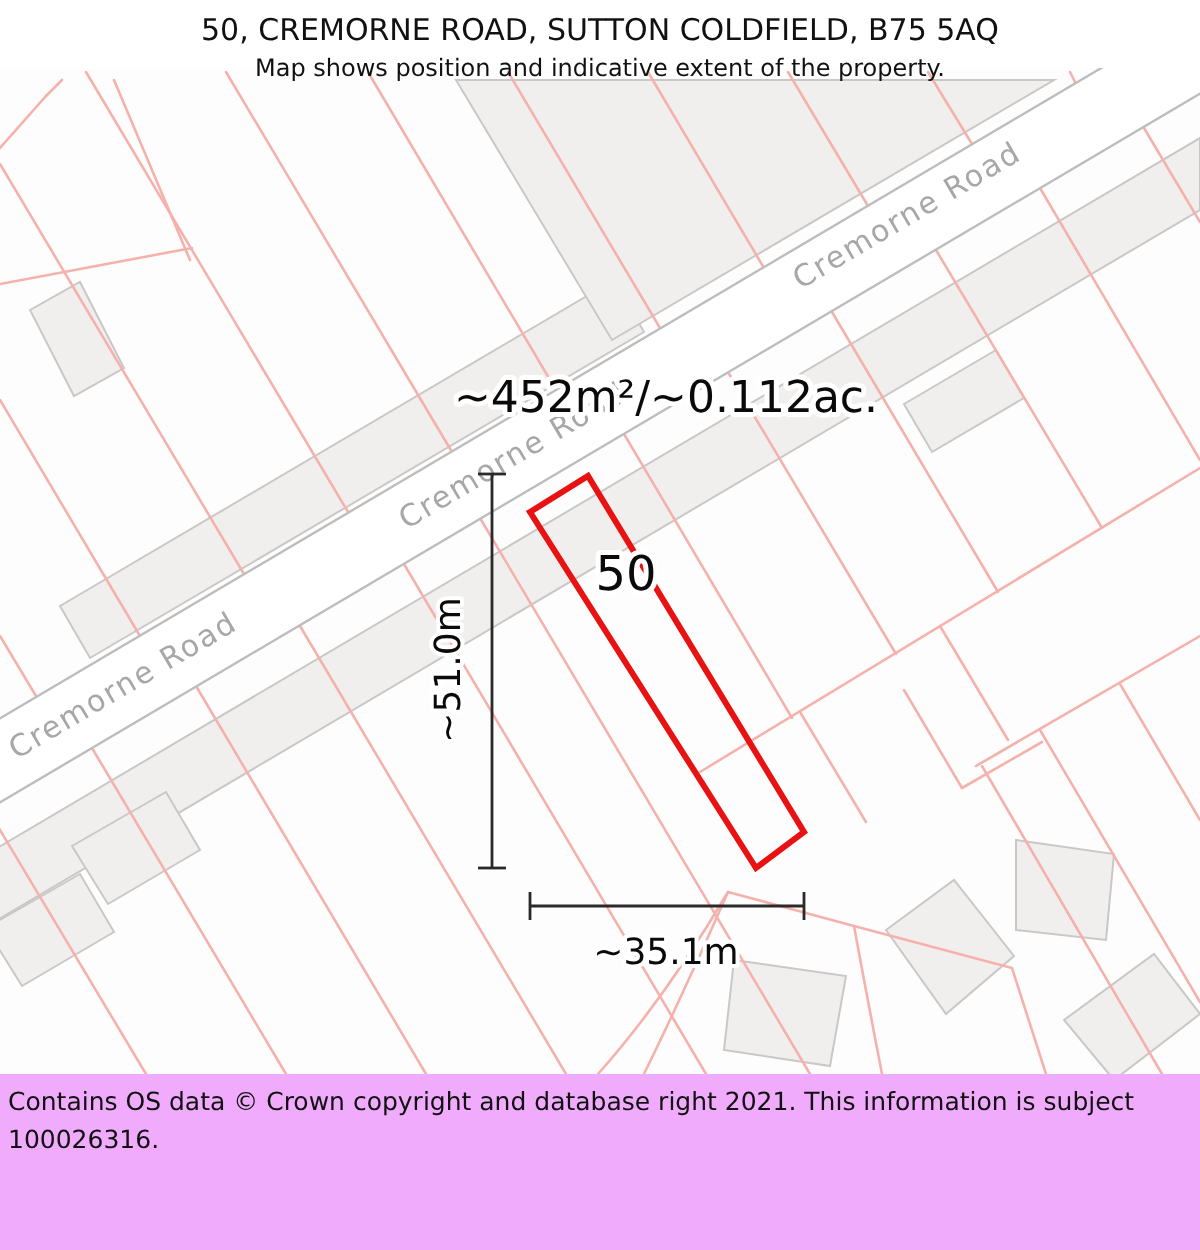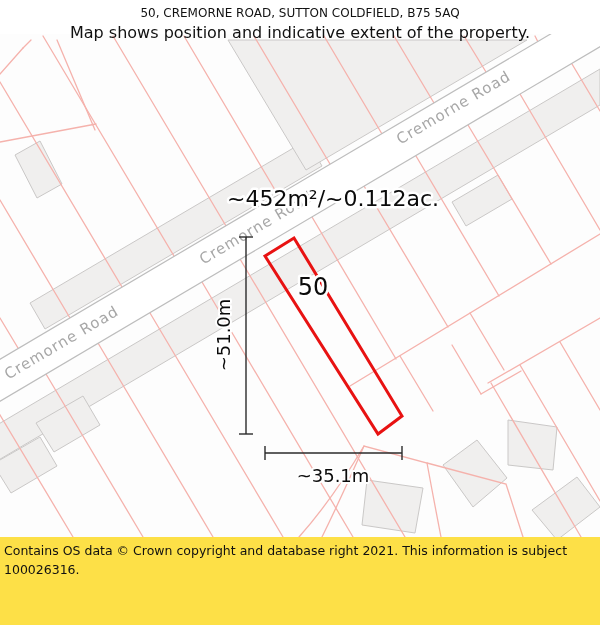--- a/index.html
+++ b/index.html
@@ -1,23 +1,23 @@
 <!DOCTYPE html>
 <html><head>
 <meta charset="utf-8">
 <style>
   html,body{margin:0;padding:0;background:#fff;}
   .page{position:relative;width:600px;height:625px;overflow:hidden;
         font-family:"DejaVu Sans","Liberation Sans",sans-serif;background:#fdfdfd;}
   .map-svg{position:absolute;left:0;top:0;}
   .header{position:absolute;left:0;top:0;width:600px;height:34px;background:#ffffff;
           text-align:center;color:#111;}
-  .header .l1{font-size:12px;padding-top:6px;white-space:nowrap;}
-  .header .l2{font-size:16px;padding-top:3px;white-space:nowrap;}
-  .footer{position:absolute;left:0;top:537px;width:600px;height:88px;background:#fde047;
+  .header .l1{font-size:15px;padding-top:6px;white-space:nowrap;}
+  .header .l2{font-size:12px;padding-top:3px;white-space:nowrap;}
+  .footer{position:absolute;left:0;top:537px;width:600px;height:88px;background:#f0abfc;
           color:#111;padding:5px 0 0 4px;box-sizing:border-box;}
   .footer div{font-size:12.5px;line-height:18.8px;white-space:nowrap;}
   text{font-family:"DejaVu Sans","Liberation Sans",sans-serif;}
   .halo{paint-order:stroke;stroke:#ffffff;stroke-width:5px;stroke-linejoin:round;fill:#0a0a0a;}
   .halo-sm{paint-order:stroke;stroke:#ffffff;stroke-width:4px;stroke-linejoin:round;fill:#0a0a0a;}
   .roadlbl{paint-order:stroke;stroke:#ffffff;stroke-width:3px;stroke-linejoin:round;
            fill:#a7a7a7;font-size:15px;letter-spacing:1px;}
 </style>
 </head>
 <body>

